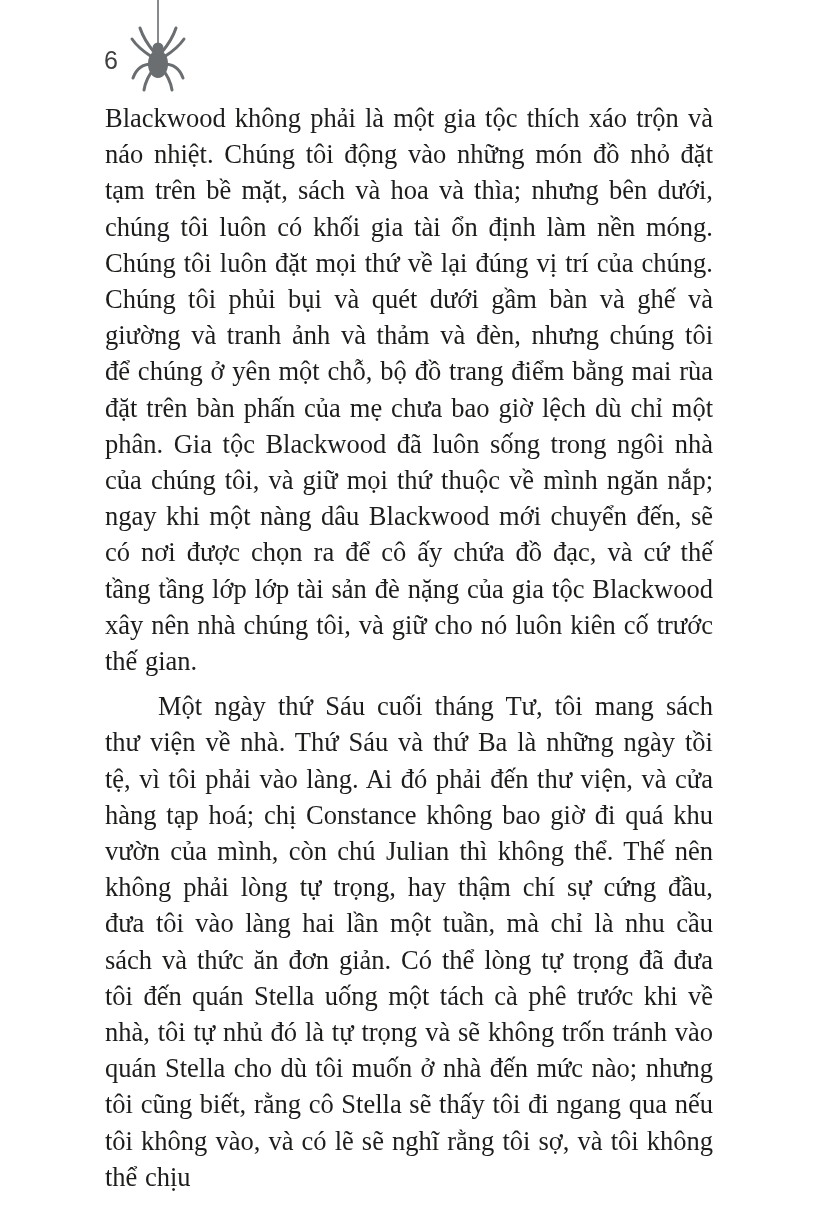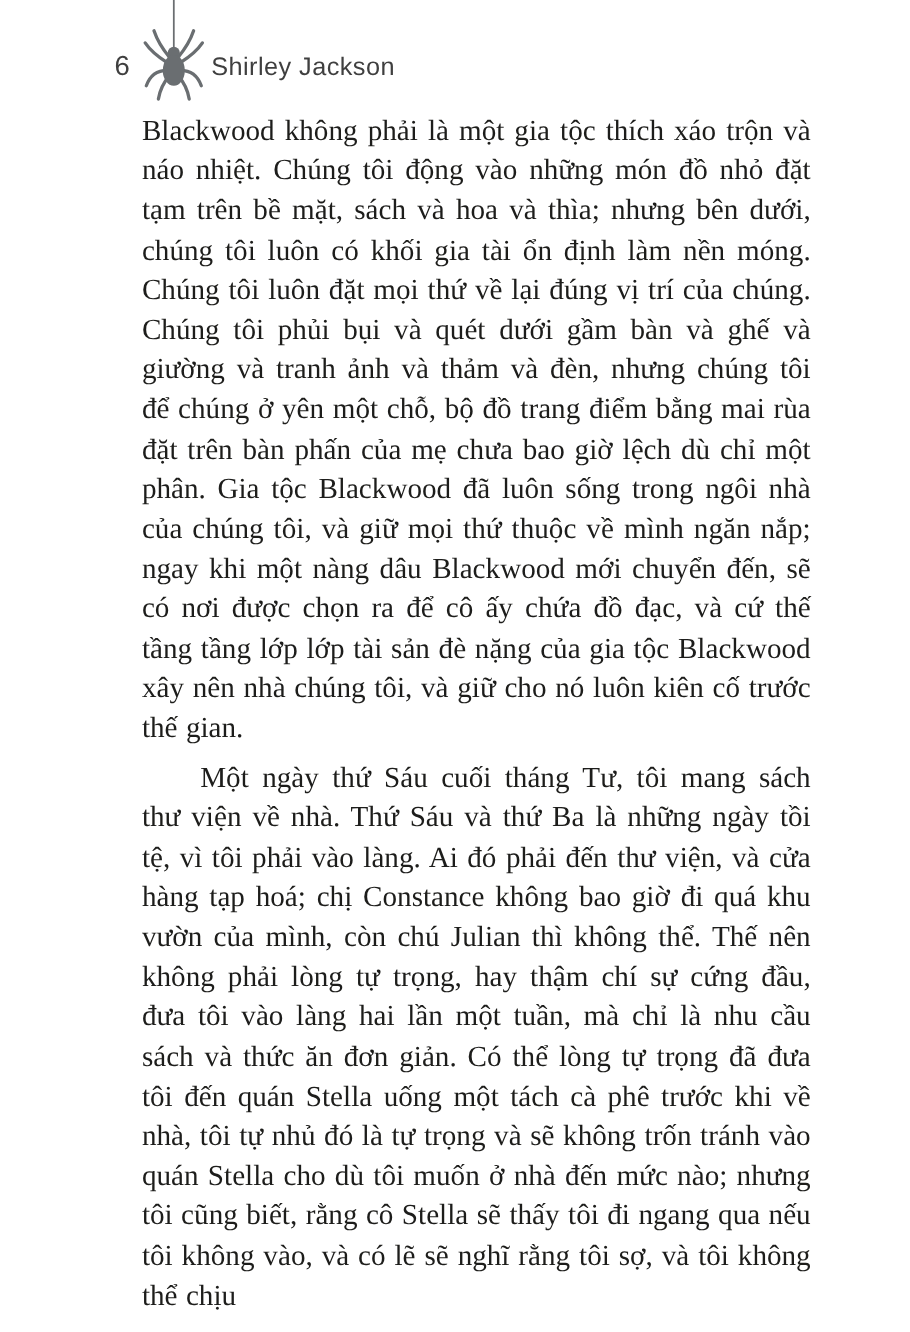--- a/index.html
+++ b/index.html
@@ -49,21 +49,20 @@
     font-weight: 400;
     color: #3f3f3f;
     letter-spacing: 0.4px;
   }
   
   .page-body {
     position: absolute;
     top: 100px;
     left: 105px;
     width: 608px;
-    margin-left: 24px;
   }
   .page-body p {
     margin: 0;
     font-size: 26.5px;
     line-height: 36.2px;
     color: #1d1d1b;
     text-align: justify;
     text-justify: inter-word;
     word-spacing: 1px;
   }
@@ -98,21 +97,20 @@
           <path d="M37,57 Q51,48 57,39"></path>
           <path d="M37,64 Q51,64 56,78"></path>
           <path d="M35,69 Q43,78 45,90"></path>
         </g>
 
         <circle cx="31" cy="48" r="5.5" fill="#6a6e71"></circle>
         <ellipse cx="31" cy="64" rx="10" ry="14" fill="#6a6e71"></ellipse>
       </svg>
     </span>
 
-    <span class="running-author">Shirley Jackson</span>
   </header>
 
   <main class="page-body">
     <p class="para-continued">Blackwood không phải là một gia tộc thích xáo trộn và náo nhiệt. Chúng tôi động vào những món đồ nhỏ đặt tạm trên bề mặt, sách và hoa và thìa; nhưng bên dưới, chúng tôi luôn có khối gia tài ổn định làm nền móng. Chúng tôi luôn đặt mọi thứ về lại đúng vị trí của chúng. Chúng tôi phủi bụi và quét dưới gầm bàn và ghế và giường và tranh ảnh và thảm và đèn, nhưng chúng tôi để chúng ở yên một chỗ, bộ đồ trang điểm bằng mai rùa đặt trên bàn phấn của mẹ chưa bao giờ lệch dù chỉ một phân. Gia tộc Blackwood đã luôn sống trong ngôi nhà của chúng tôi, và giữ mọi thứ thuộc về mình ngăn nắp; ngay khi một nàng dâu Blackwood mới chuyển đến, sẽ có nơi được chọn ra để cô ấy chứa đồ đạc, và cứ thế tầng tầng lớp lớp tài sản đè nặng của gia tộc Blackwood xây nên nhà chúng tôi, và giữ cho nó luôn kiên cố trước thế gian.</p>
     <p class="para-new">Một ngày thứ Sáu cuối tháng Tư, tôi mang sách thư viện về nhà. Thứ Sáu và thứ Ba là những ngày tồi tệ, vì tôi phải vào làng. Ai đó phải đến thư viện, và cửa hàng tạp hoá; chị Constance không bao giờ đi quá khu vườn của mình, còn chú Julian thì không thể. Thế nên không phải lòng tự trọng, hay thậm chí sự cứng đầu, đưa tôi vào làng hai lần một tuần, mà chỉ là nhu cầu sách và thức ăn đơn giản. Có thể lòng tự trọng đã đưa tôi đến quán Stella uống một tách cà phê trước khi về nhà, tôi tự nhủ đó là tự trọng và sẽ không trốn tránh vào quán Stella cho dù tôi muốn ở nhà đến mức nào; nhưng tôi cũng biết, rằng cô Stella sẽ thấy tôi đi ngang qua nếu tôi không vào, và có lẽ sẽ nghĩ rằng tôi sợ, và tôi không thể chịu</p>
   </main>
 
 </div>
 
 </body></html>

